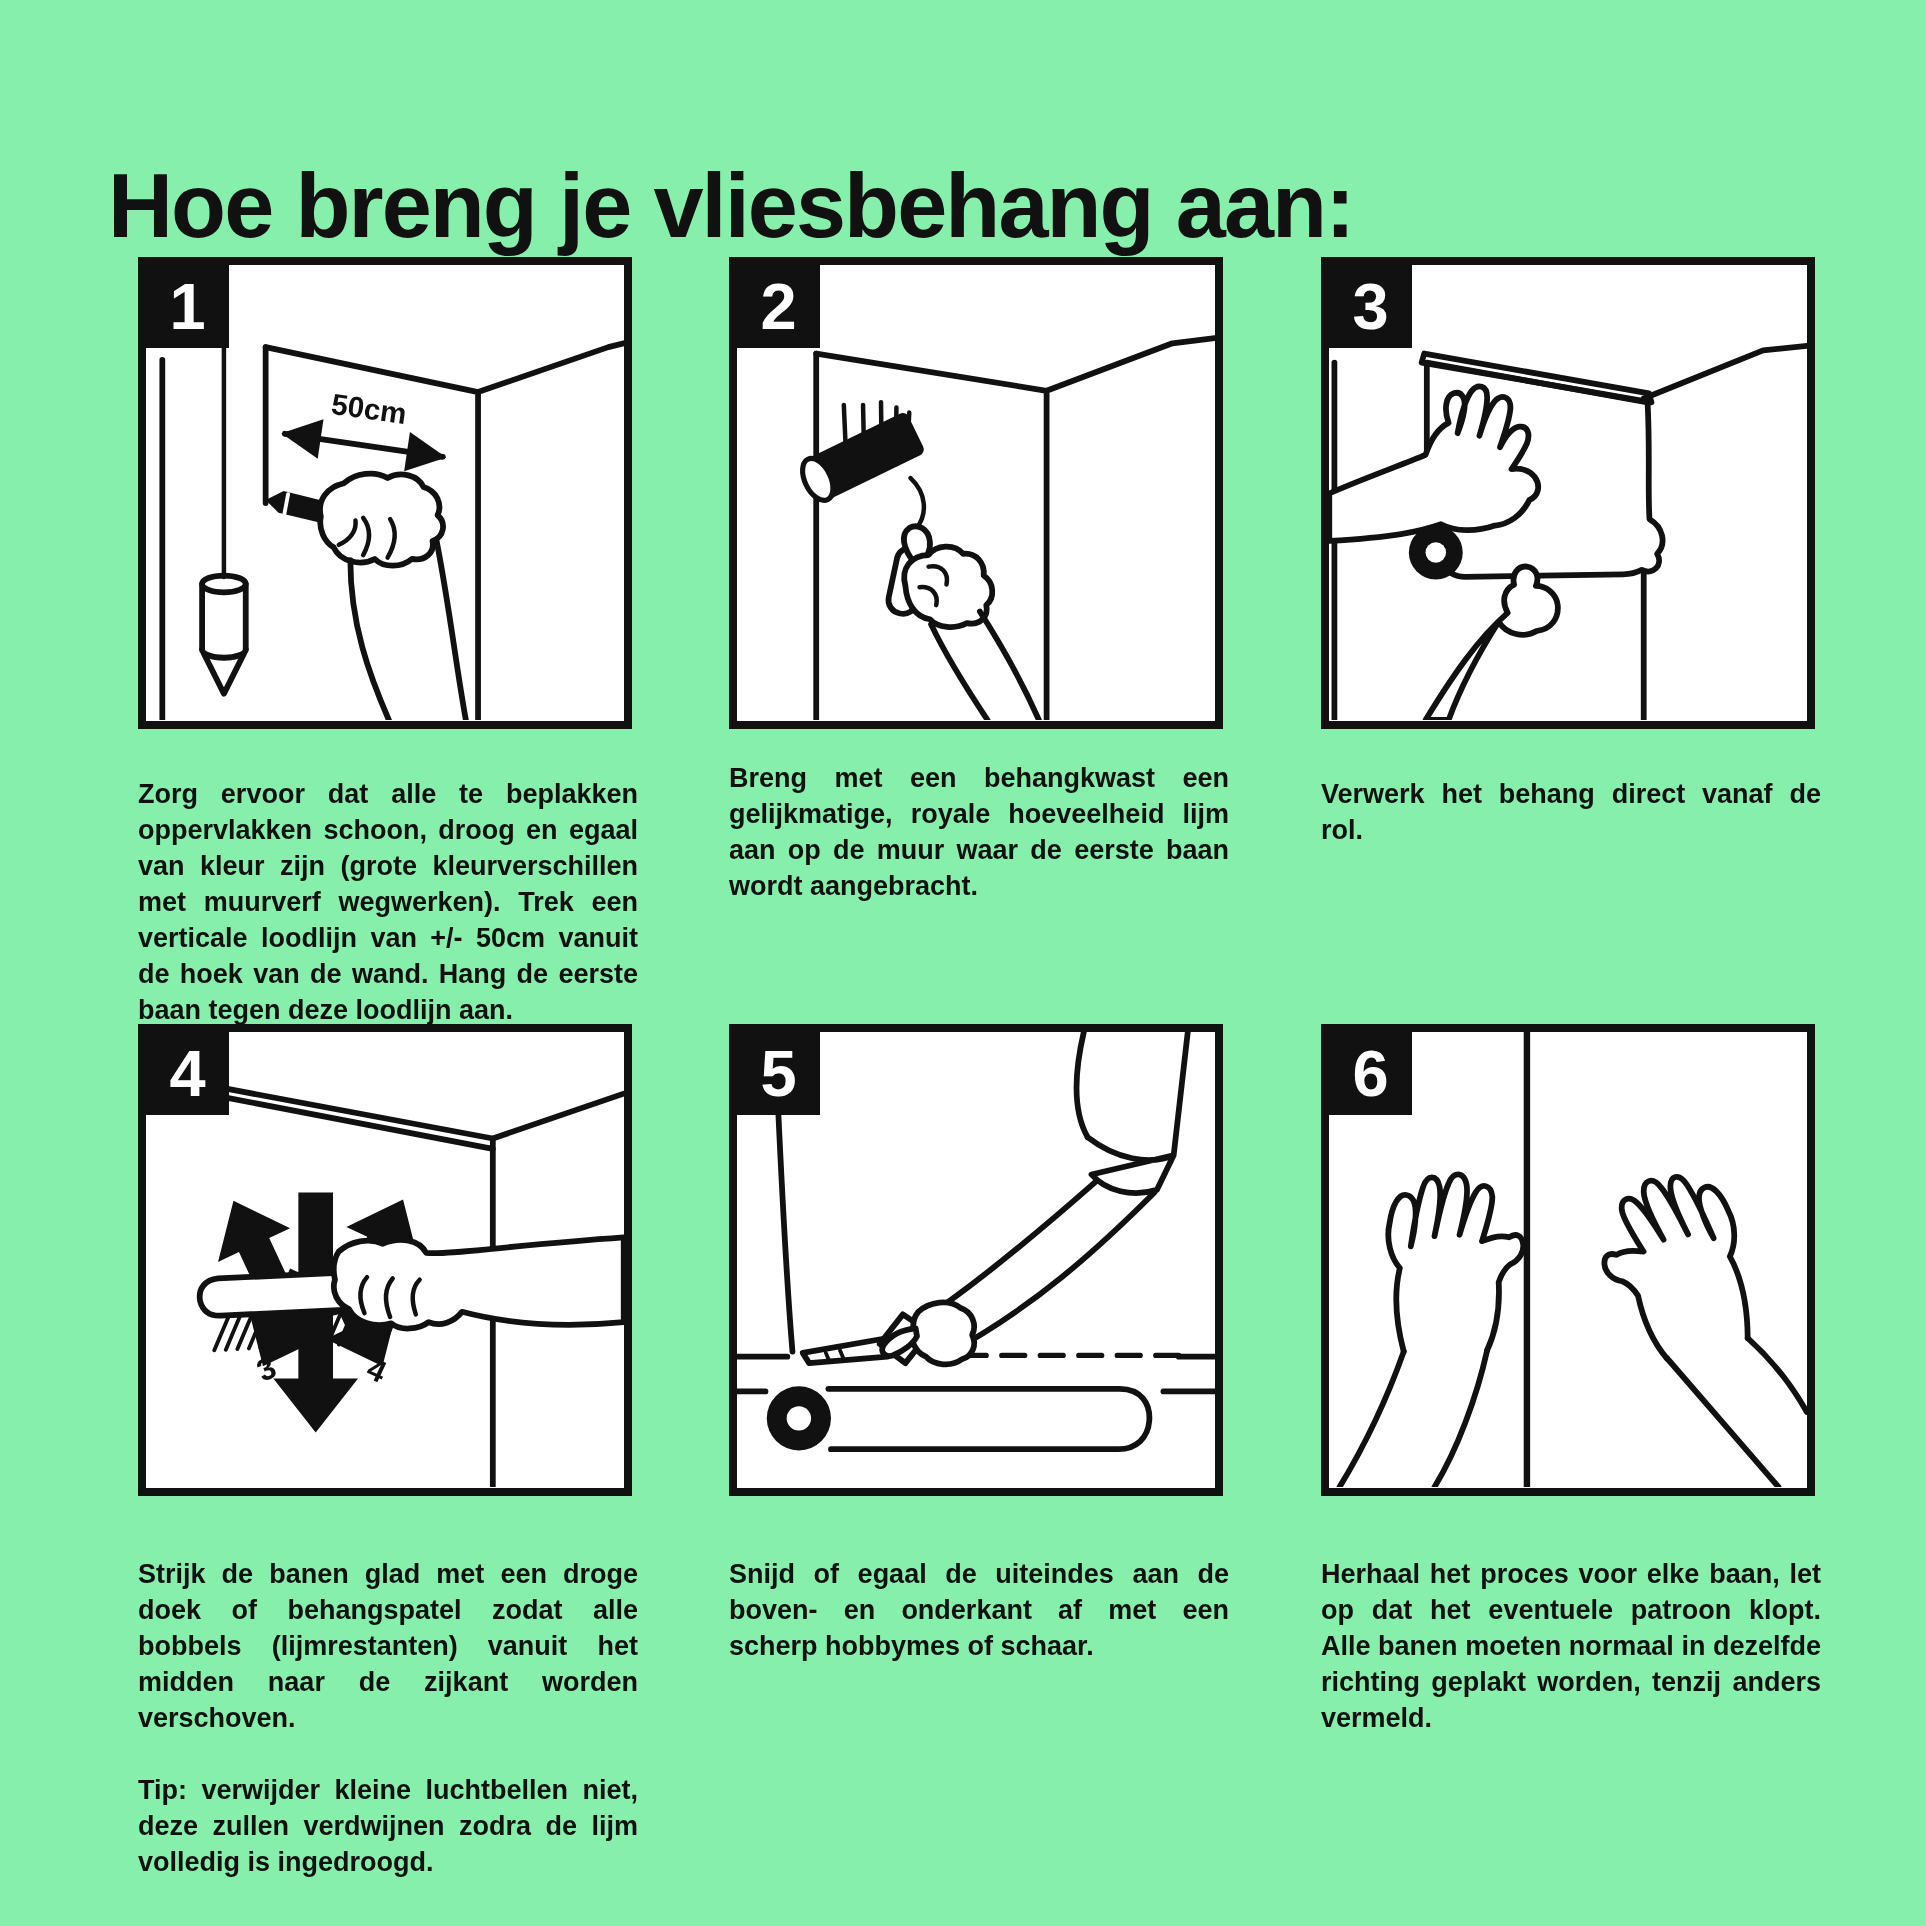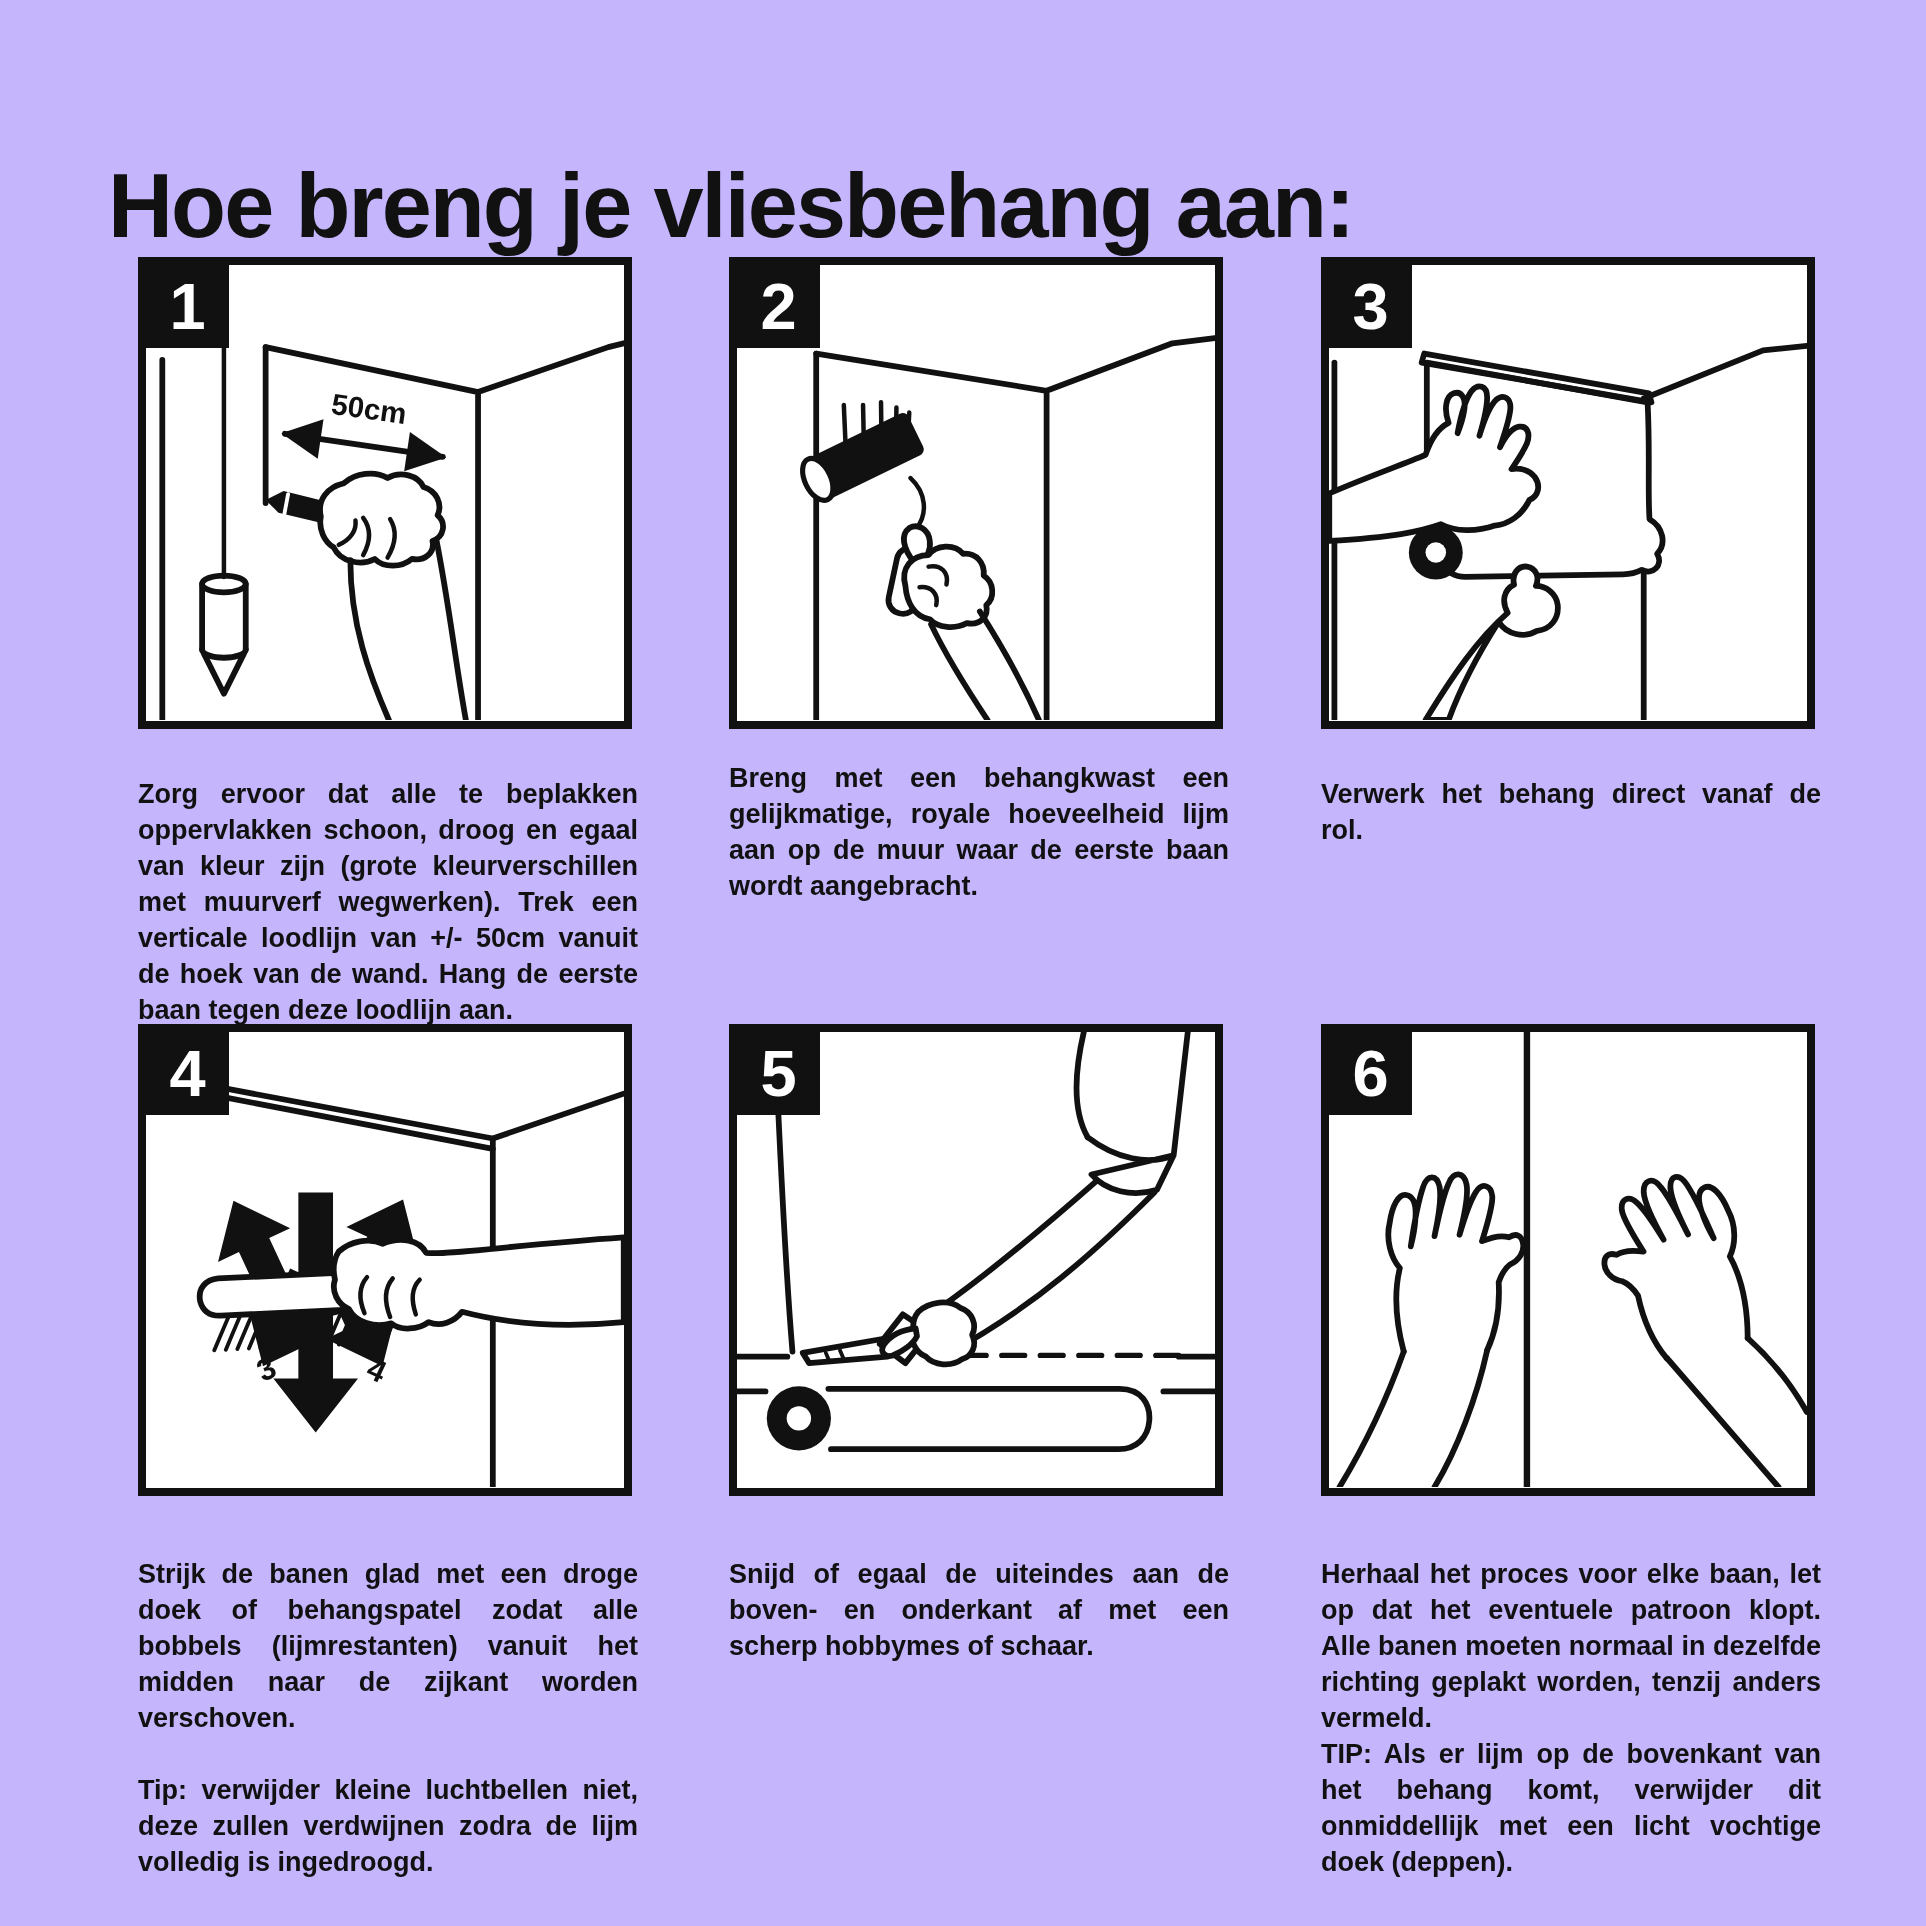--- a/index.html
+++ b/index.html
@@ -1,16 +1,16 @@
 <!DOCTYPE html>
 <html style="font-size:10.3px"><head>
 <meta charset="utf-8">
 <style>
   html,body{margin:0;padding:0;background:#fff;}
-  #page{position:relative;width:1926px;height:1926px;background:#c4b5fd;
+  #page{position:relative;width:1926px;height:1926px;background:#86efac;
         font-family:"Liberation Sans",sans-serif;color:#111;overflow:hidden;}
   .title{position:absolute;left:108px;top:95px;font-size:90px;font-weight:bold;
          letter-spacing:-1.9px;white-space:nowrap;}
   .panel{position:absolute;width:494px;height:472px;border:8.3px solid #111;
          background:#fff;box-sizing:border-box;}
   .badge{position:absolute;left:0;top:0;width:83px;height:83px;background:#111;
          color:#fff;display:flex;align-items:center;justify-content:center;
          font-size:65px;font-weight:bold;z-index:2;}
   .art{position:absolute;left:0;top:0;width:478px;height:455px;display:block;}
   .art path,.art line,.art circle,.art ellipse,.art rect{vector-effect:none;}
@@ -224,17 +224,16 @@
   </div>
   <div class="caption" id="cap4">
     <p>Strijk de banen glad met een droge doek of behangspatel zodat alle bobbels (lijmrestanten) vanuit het midden naar de zijkant worden verschoven.</p>
     <p>Tip: verwijder kleine luchtbellen niet, deze zullen verdwijnen zodra de lijm volledig is ingedroogd.</p>
   </div>
   <div class="caption" id="cap5">
     <p>Snijd of egaal de uiteindes aan de boven- en onderkant af met een scherp hobbymes of schaar.</p>
   </div>
   <div class="caption tight" id="cap6">
     <p>Herhaal het proces voor elke baan, let op dat het eventuele patroon klopt. Alle banen moeten normaal in dezelfde richting geplakt worden, tenzij anders vermeld.</p>
-    <p>TIP: Als er lijm op de bovenkant van het behang komt, verwijder dit onmiddellijk met een licht vochtige doek (deppen).</p>
   </div>
 
 </div>
 
 
 </body></html>

